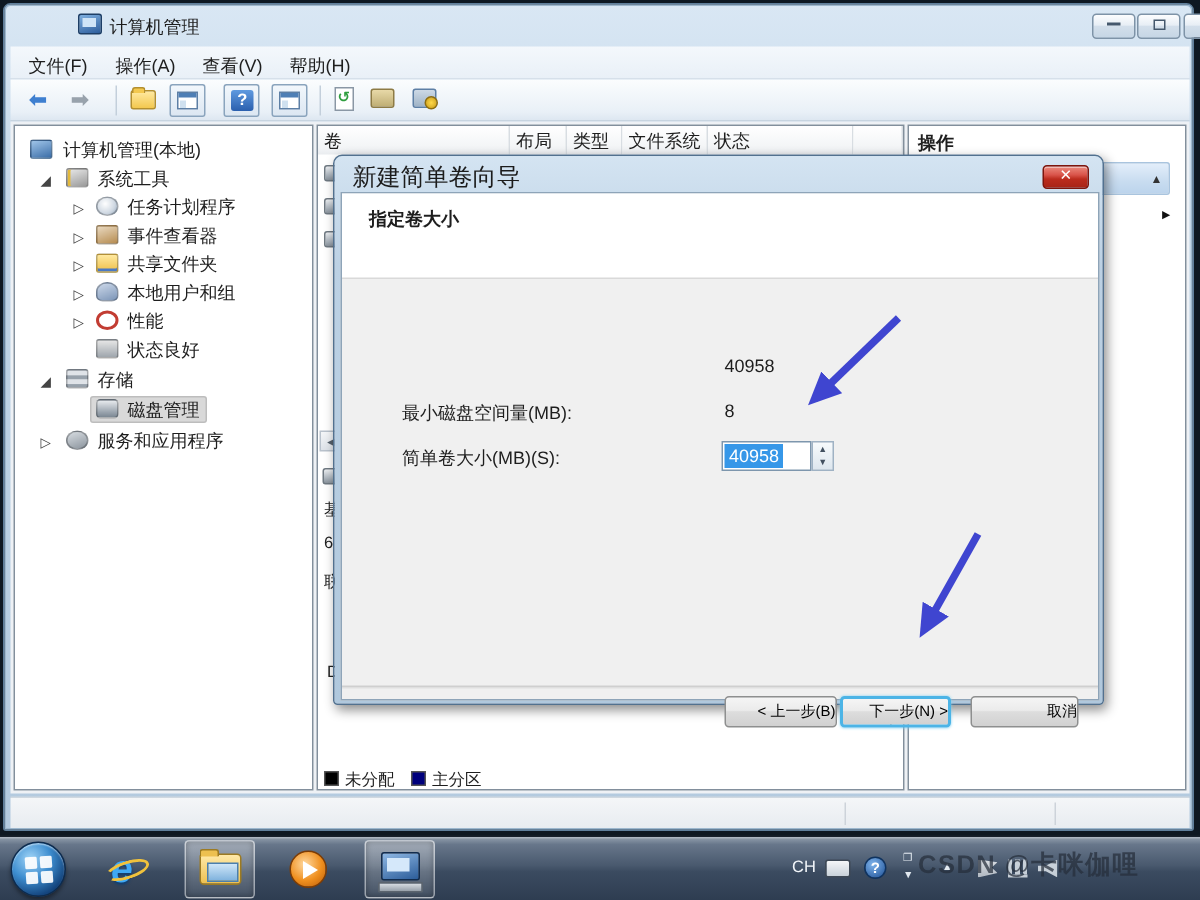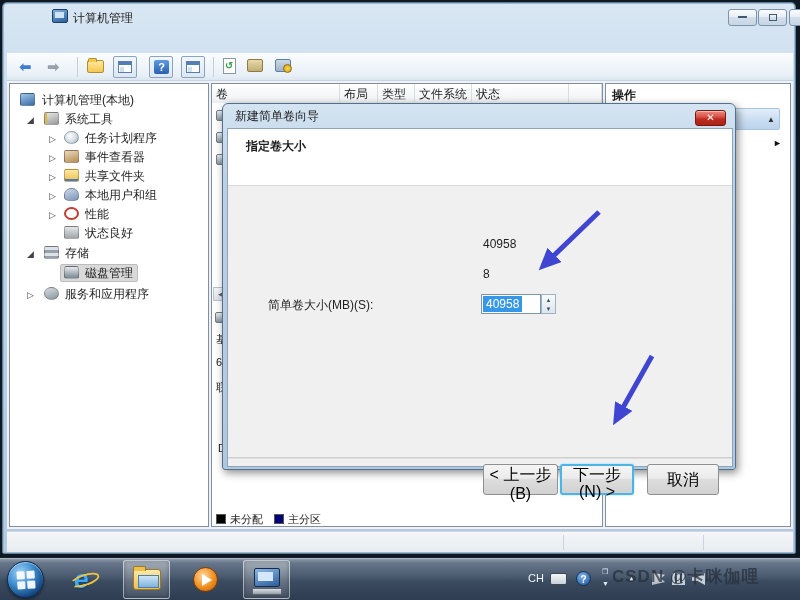--- a/index.html
+++ b/index.html
@@ -93,36 +93,36 @@
   .sq-pr { background:#00007c; }
   .drop-tri { position:absolute; font-size:8px; color:#3c4650; }
 
   .statusbar { position:absolute; left:4px; top:528px; width:786px; height:21px; background:linear-gradient(180deg,#f4f6f8,#e8ecf0); border-top:1px solid #cfd8e0; }
   .sb-sep { position:absolute; top:3px; width:1px; height:15px; background:#cdd3da; }
 
   
   .dialog { position:absolute; left:222px; top:103px; width:514px; height:367px;
             background:linear-gradient(180deg,#d4e4f2,#bcd1e4 20%,#b0c8dd); border:1px solid #52718f;
             border-radius:6px 6px 3px 3px; box-shadow:2px 3px 8px rgba(0,0,0,.45); }
-  .dlg-title { position:absolute; left:12px; top:4px; font-size:12px; color:#1c1c1c;font-family:Liberation Serif, serif; }
+  .dlg-title { position:absolute; left:12px; top:4px; font-size:16px; color:#1c1c1c;font-family:Liberation Serif, serif; }
   .dlg-close { position:absolute; right:9px; top:6px; width:31px; height:16px; border:1px solid #7c150d; border-radius:3px;
                background:linear-gradient(180deg,#eb8a7e,#d9544a 40%,#bb2b1d 60%,#a82417); color:#fff; font-size:10px; font-weight:bold;
                text-align:center; line-height:14px; box-shadow:0 1px 0 rgba(255,255,255,.45) inset; }
   .dlg-inner { position:absolute; left:4px; top:24px; width:506px; height:339px; background:#f0f0f0; border:1px solid #8ea4b8; }
   .dlg-band { position:absolute; left:0; top:0; width:100%; height:57px; background:#fff; border-bottom:1px solid #d9d9d9; }
   .dlg-h { position:absolute; left:18px; top:9px; font-weight:bold; font-size:12px; }
   .dlg-sub { position:absolute; left:34px; top:28px; font-size:12px; }
   .f-label { position:absolute; left:40px; font-size:12px; }
   .f-value { position:absolute; left:255px; font-size:12px; }
   .spinbox { position:absolute; left:253px; top:165px; width:60px; height:20px; background:#fff; border:1px solid #7d96ad; }
   .spin-sel { position:absolute; left:1px; top:1px; padding:1px 3px; background:#3697e8; color:#fff; font-size:12px; }
   .spin-btns { position:absolute; left:313px; top:165px; width:15px; height:20px; border:1px solid #9fb2c4; background:linear-gradient(180deg,#f7fafc,#dde6ee); }
   .spin-btns i { position:absolute; left:0; width:100%; font-style:normal; font-size:6px; color:#425060; text-align:center; }
   .dlg-btnrow-sep { position:absolute; left:0; top:329px; width:100%; height:1px; background:#dfdfdf; box-shadow:0 -1px 0 #cfcfcf; }
-  .dbtn { position:absolute; top:335px; height:31px; border:1px solid #8e8f8f; border-radius:3px; font-size:16px; text-align:center; line-height:19px;
+  .dbtn { position:absolute; top:335px; height:21px; border:1px solid #8e8f8f; border-radius:3px; font-size:10px; text-align:right; line-height:19px;
           background:linear-gradient(180deg,#f5f5f5,#ebebeb 45%,#dddddd 50%,#d1d1d1); }
   .dbtn-next { border:2px solid #4cb4e6; box-shadow:0 0 2px #7fd0f2; line-height:17px; }
 
   
   .anno { position:absolute; left:0; top:0; width:800px; height:600px; pointer-events:none; z-index:60; }
 
   
   .taskbar { position:absolute; left:0; top:557px; width:800px; height:43px;
              background:linear-gradient(180deg,#93a0ae 0%,#67768a 12%,#49596e 45%,#3b4b60 55%,#2e3d51 100%);
              border-top:1px solid #17202b; box-shadow:0 1px 0 rgba(255,255,255,.25) inset; }
@@ -164,20 +164,26 @@
 <div class="win">
 
   <div class="titlebar">
     <span class="app-icon"></span>
     <span class="title-text">计算机管理</span>
     <span class="winbtn btn-min"><span class="glyph-min"></span></span>
     <span class="winbtn btn-max"><span class="glyph-max"></span></span>
     <span class="winbtn btn-close"><span class="glyph-x">×</span></span>
   </div>
 
+  <div class="menubar">
+    <span class="menu-item" style="left:6px">文件(F)</span>
+    <span class="menu-item" style="left:64px">操作(A)</span>
+    <span class="menu-item" style="left:122px">查看(V)</span>
+    <span class="menu-item" style="left:180px">帮助(H)</span>
+  </div>
 
   <div class="toolbar">
     <span class="nav-arrow" style="left:12px;color:#3e7fd0">⬅</span>
     <span class="nav-arrow" style="left:40px;color:#98a2ac">➡</span>
     <span class="tb-sep" style="left:70px"></span>
     <span class="ico-folder" style="left:80px"></span>
     <span class="frame-btn" style="left:106px">
         <span class="mini-win"></span>
       </span>
     <span class="ico-help" style="left:142px">
@@ -295,20 +301,21 @@
 <div class="dialog">
   <span class="dlg-title">新建简单卷向导</span>
   <span class="dlg-close">✕</span>
   <div class="dlg-inner">
     <div class="dlg-band">
       <span class="dlg-h">指定卷大小</span>
     </div>
 
     <span class="f-value" style="top:108px">40958</span>
 
+    <span class="f-label" style="top:138px">最小磁盘空间量(MB):</span>
     <span class="f-value" style="top:138px">8</span>
 
     <span class="f-label" style="top:168px">简单卷大小(MB)(S):</span>
     <div class="spinbox">
       <span class="spin-sel">40958</span>
     </div>
     <div class="spin-btns">
       <i style="top:2px">▲</i>
       <i style="top:11px">▼</i>
     </div>

